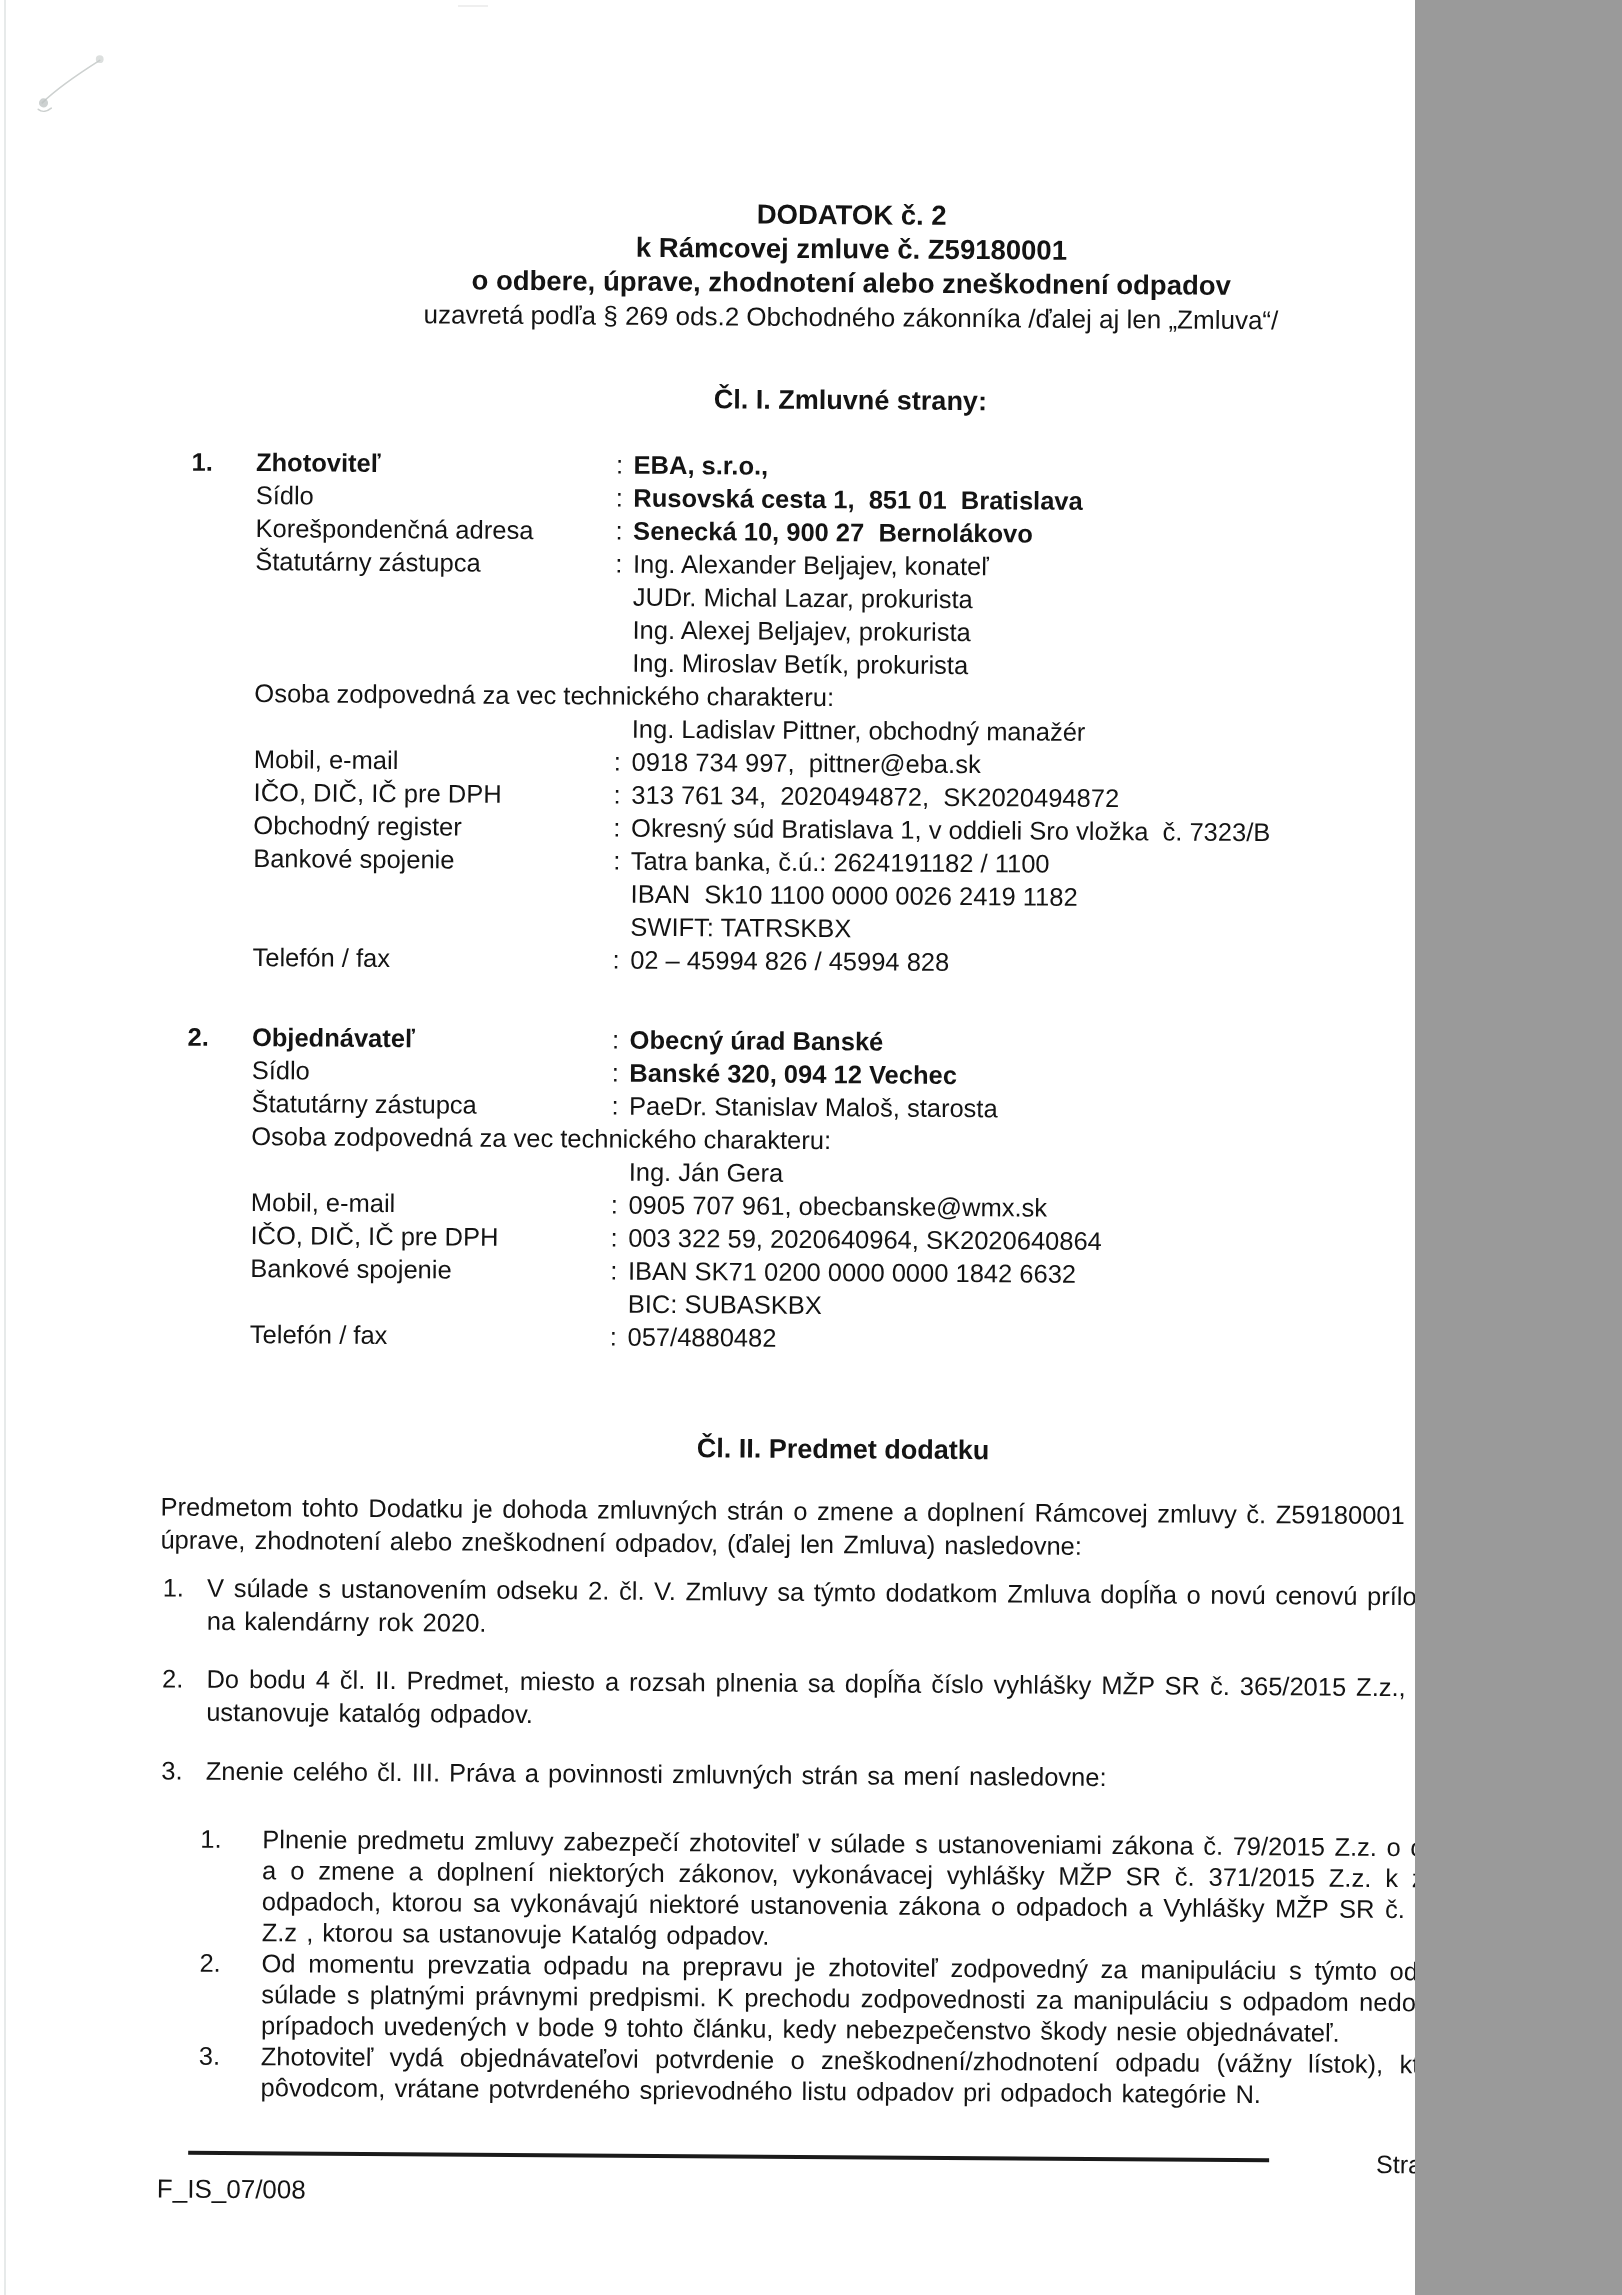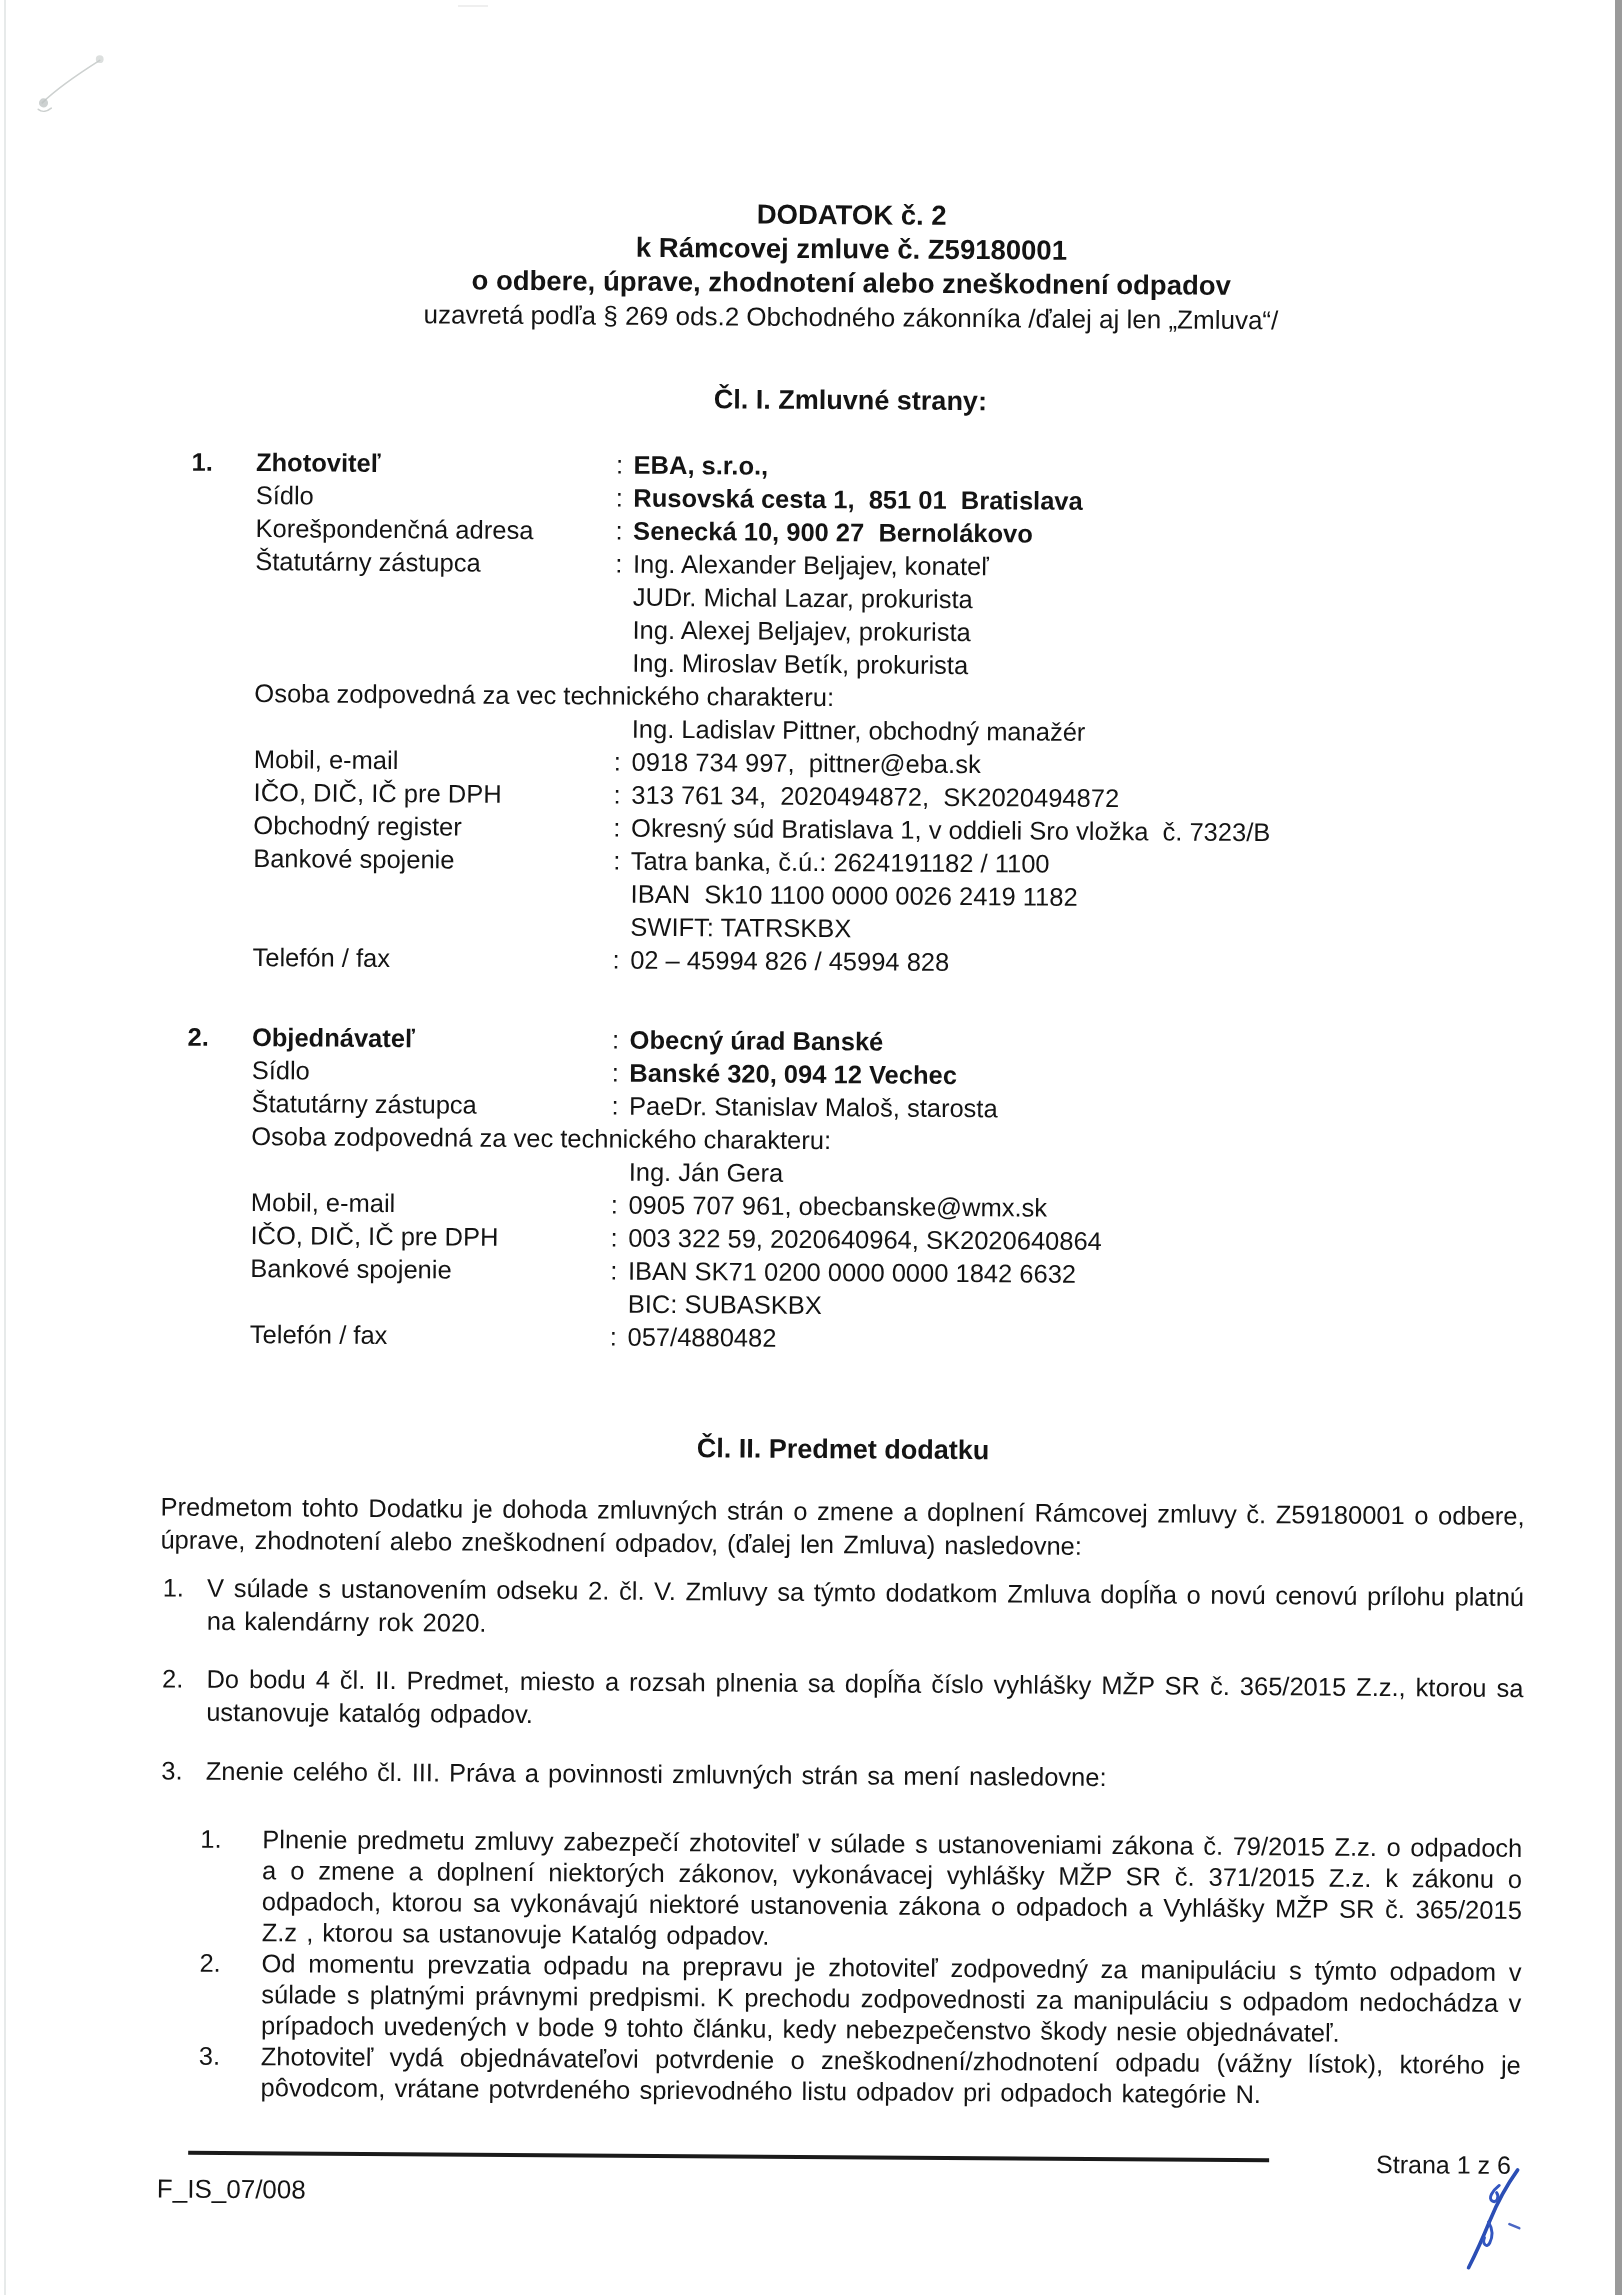--- a/index.html
+++ b/index.html
@@ -1,18 +1,18 @@
 <!DOCTYPE html>
 <html style="font-size:10.5px"><head>
 <meta charset="utf-8">
 <style>
   html,body{margin:0;padding:0;background:#9a9a9a;}
   .page{
     position:relative;
-    width:1615px;height:2295px;
+    width:1415px;height:2295px;
     background:#ffffff;
     overflow:hidden;
     font-family:"Liberation Sans","DejaVu Sans",sans-serif;
     color:#141414;
     font-size:25.5px;
   }
   .content{position:absolute;left:0;top:0;width:1623px;height:2295px;
     transform:rotate(0.4deg);transform-origin:50% 45%;}
   .blk{position:absolute;left:164px;width:1364px;}
   .center{text-align:center;}

